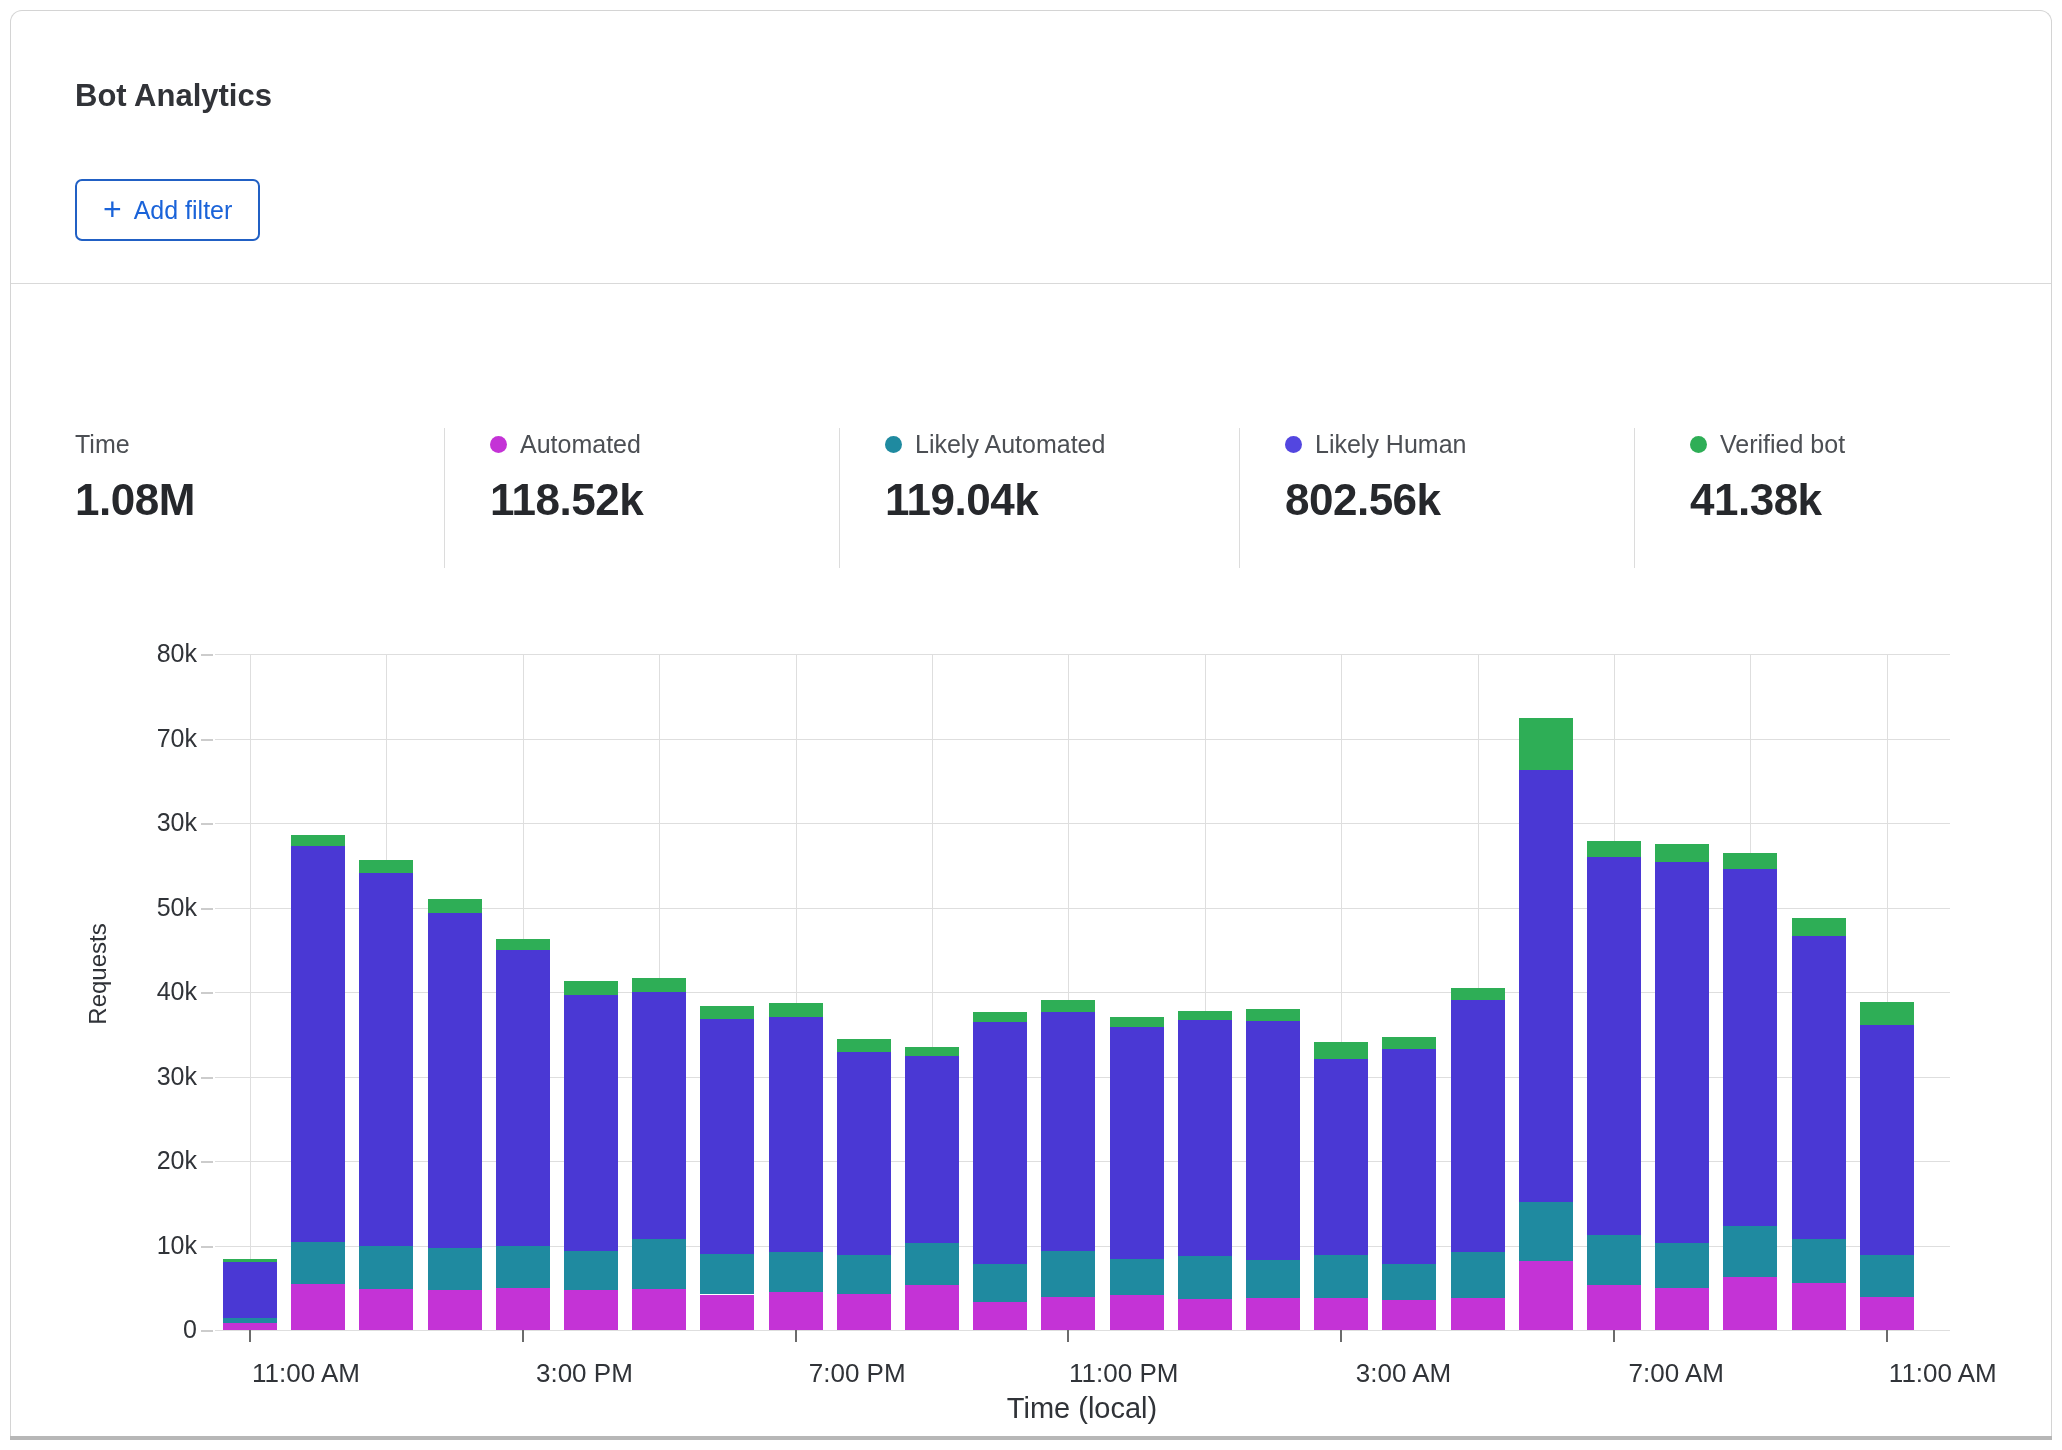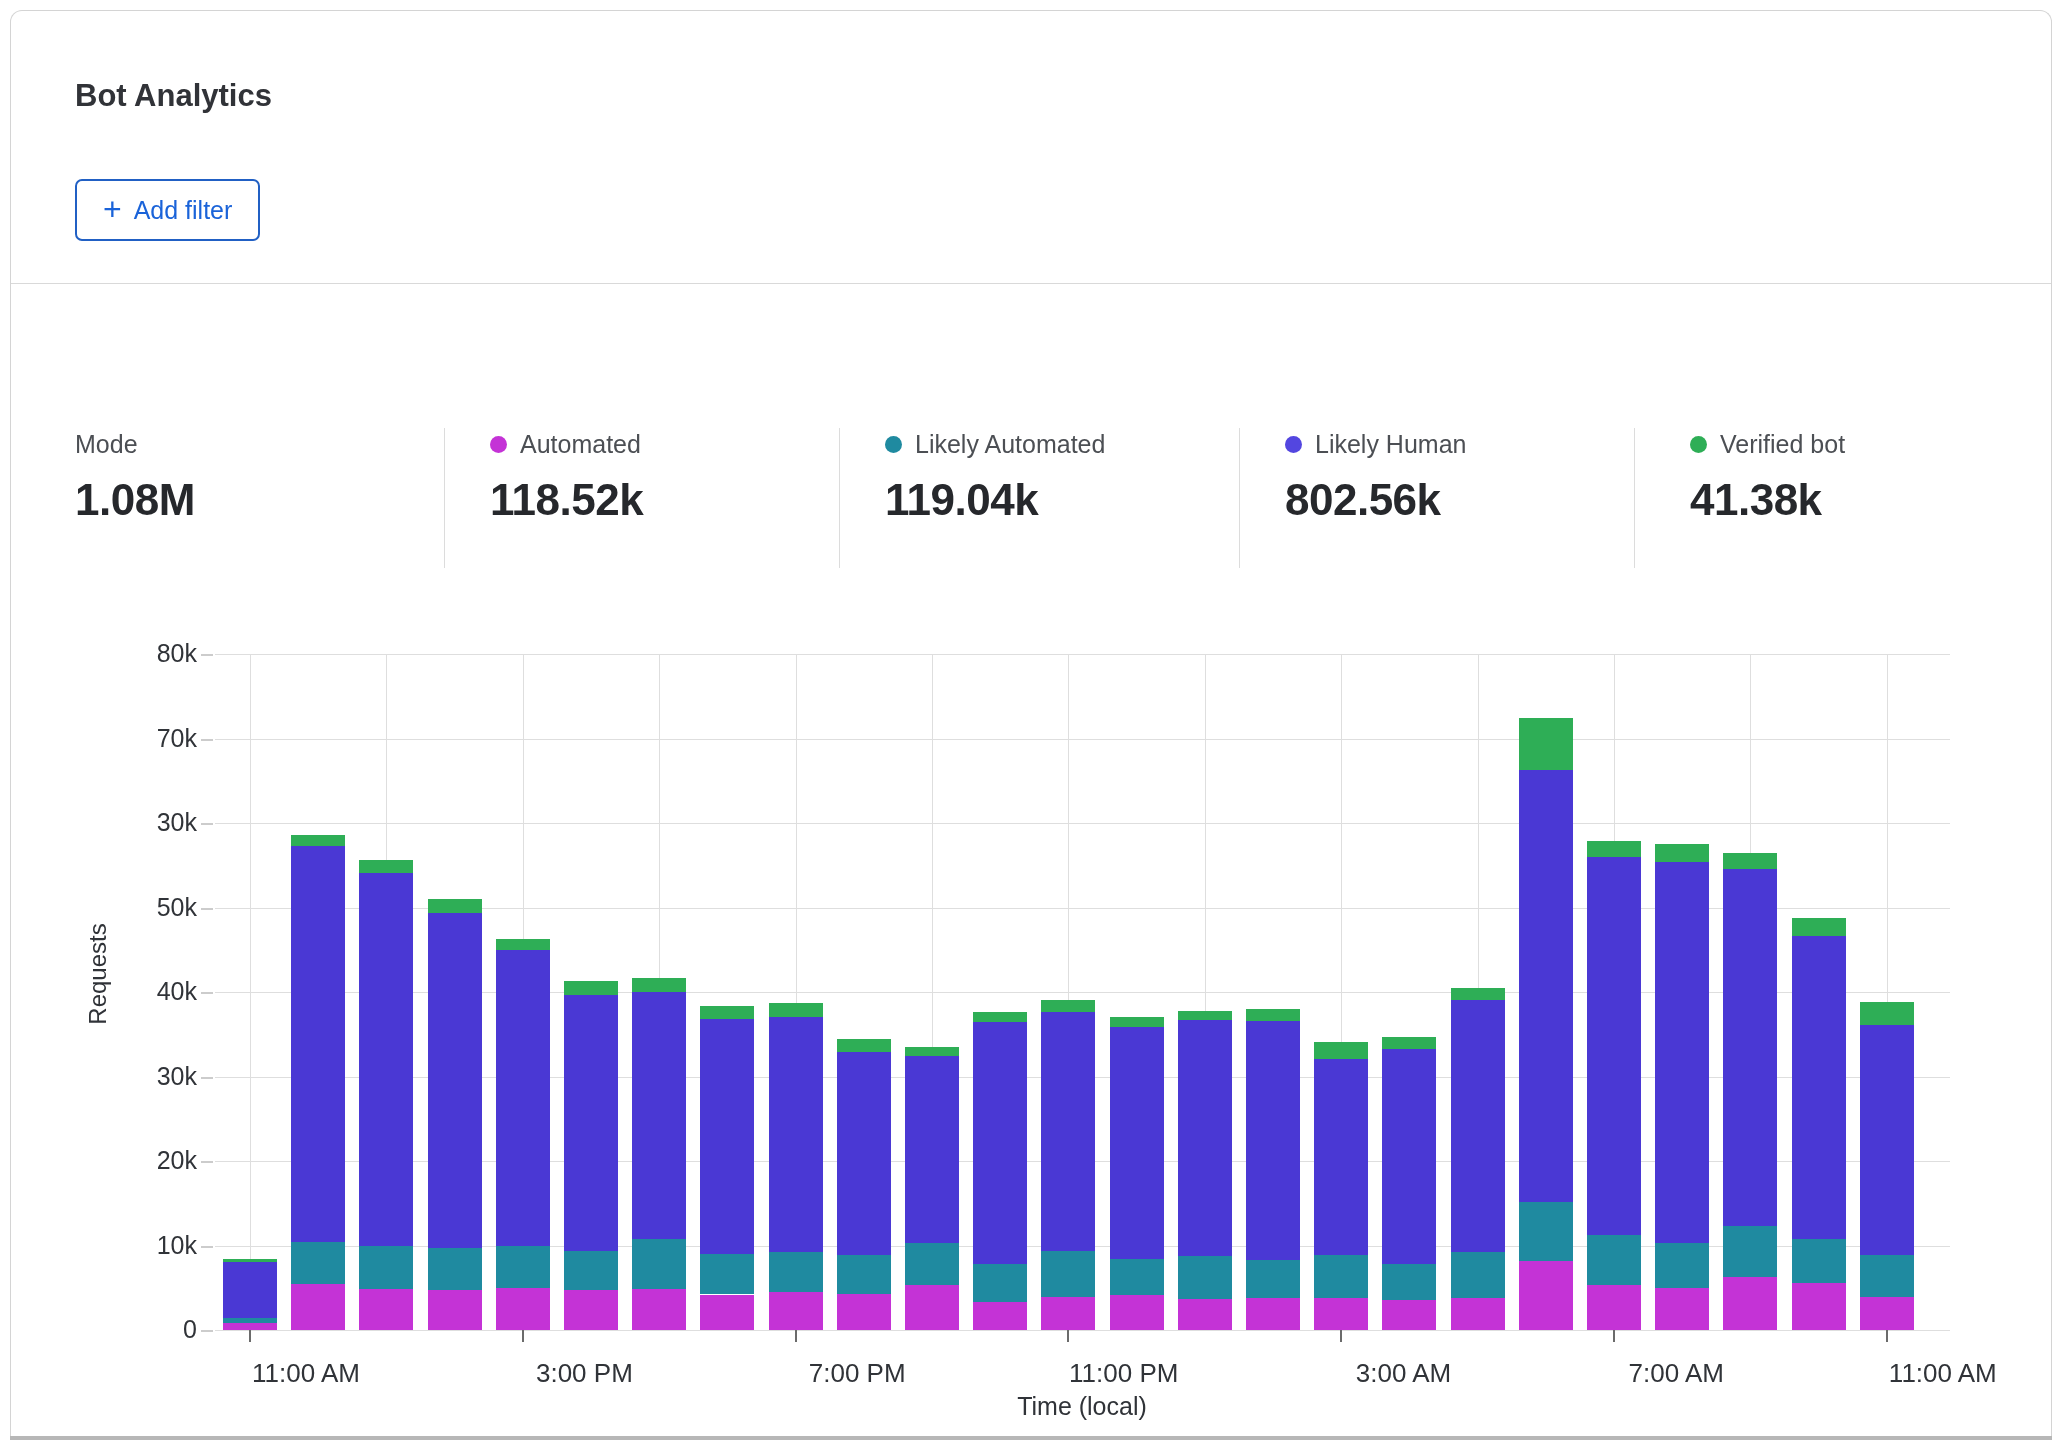--- a/index.html
+++ b/index.html
@@ -47,21 +47,21 @@
   .plot { position:absolute; left:215px; top:654px; width:1735px; height:676px; }
   .hgrid { position:absolute; left:0; width:100%; height:1px; background:#dedede; }
   .vgrid { position:absolute; top:0; width:1px; height:100%; background:#dedede; }
   .bar-seg { position:absolute; }
   .ytick-label { position:absolute; width:110px; text-align:right; font-size:25px; color:#303338; }
   .ytick-dash { position:absolute; width:12px; height:2px; background:#cccccc; }
   .xtick-mark { position:absolute; width:2px; height:12px; background:#6b6b6b; }
   .xtick-label { position:absolute; width:220px; text-align:right; font-size:26px; color:#303338; }
   .ylabel { position:absolute; left:38px; top:960px; width:120px; text-align:center; font-size:24px; color:#303338;
             transform:rotate(-90deg); transform-origin:center; }
-  .xlabel { position:absolute; left:972px; top:1392px; width:220px; text-align:center; font-size:25px; color:#303338; }
+  .xlabel { position:absolute; left:972px; top:1392px; width:220px; text-align:center; font-size:29px; color:#303338; }
 
   .bottom-rule { position:absolute; left:10px; right:10px; top:1436px; height:4px; background:#b7b7b7; }
 </style>
 </head>
 <body>
 
 <div class="page">
   <div class="card"></div>
 
   <div class="page-title">Bot Analytics</div>
@@ -72,21 +72,21 @@
     <span>Add filter</span>
   </button>
 
 
   <div class="header-divider"></div>
 
 
   <div id="stats">
       <div class="stat-col" style="left: 75px;">
         <div class="stat-head">
-          <span class="stat-label">Mode</span>
+          <span class="stat-label">Time</span>
         </div>
         <div class="stat-value">1.08M</div>
       </div>
       <div class="stat-col" style="left: 490px;">
         <div class="stat-head">
           <span class="stat-dot" style="background: rgb(196, 51, 214);"></span>
           <span class="stat-label">Automated</span>
         </div>
         <div class="stat-value">118.52k</div>
       </div>

